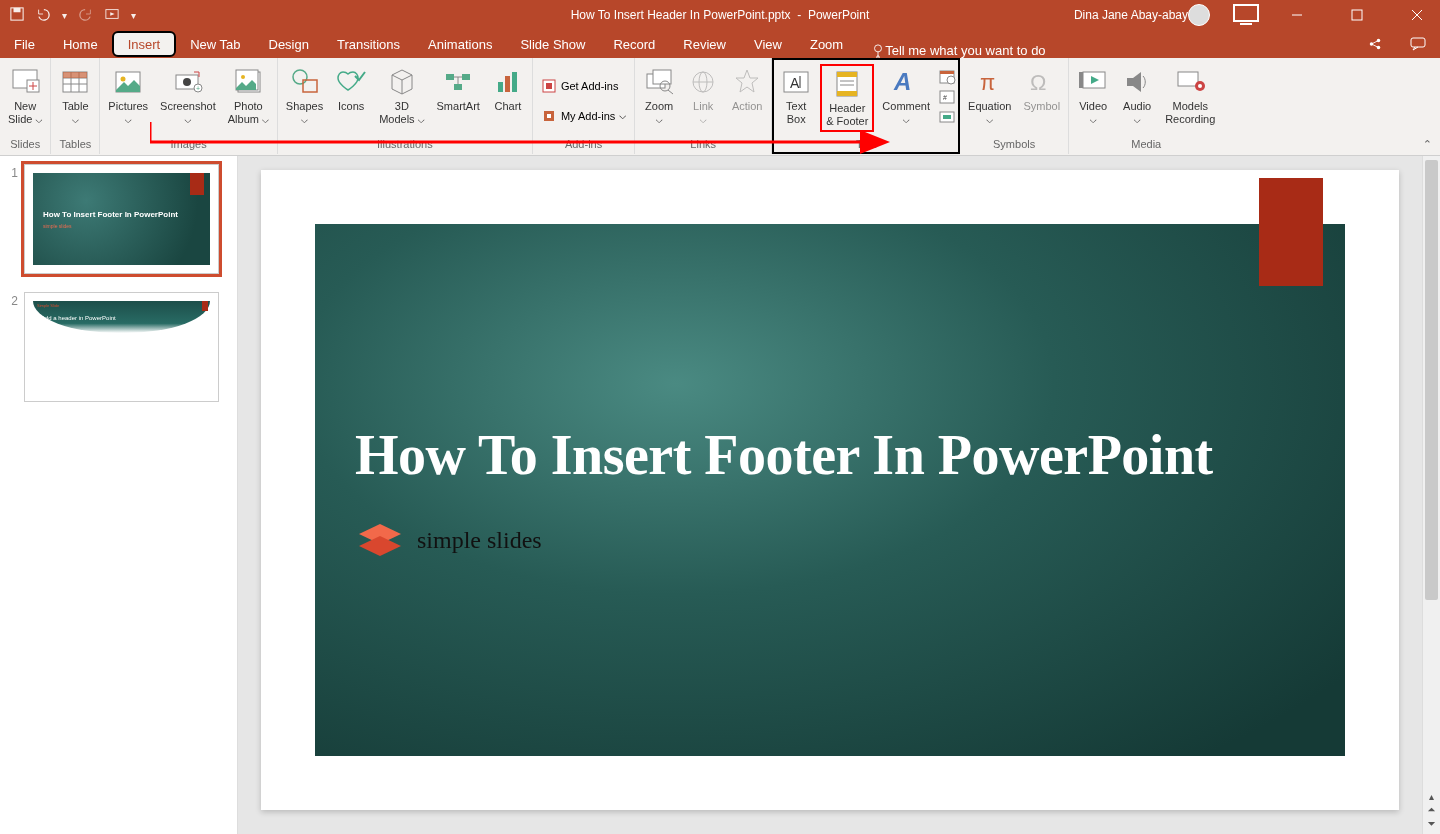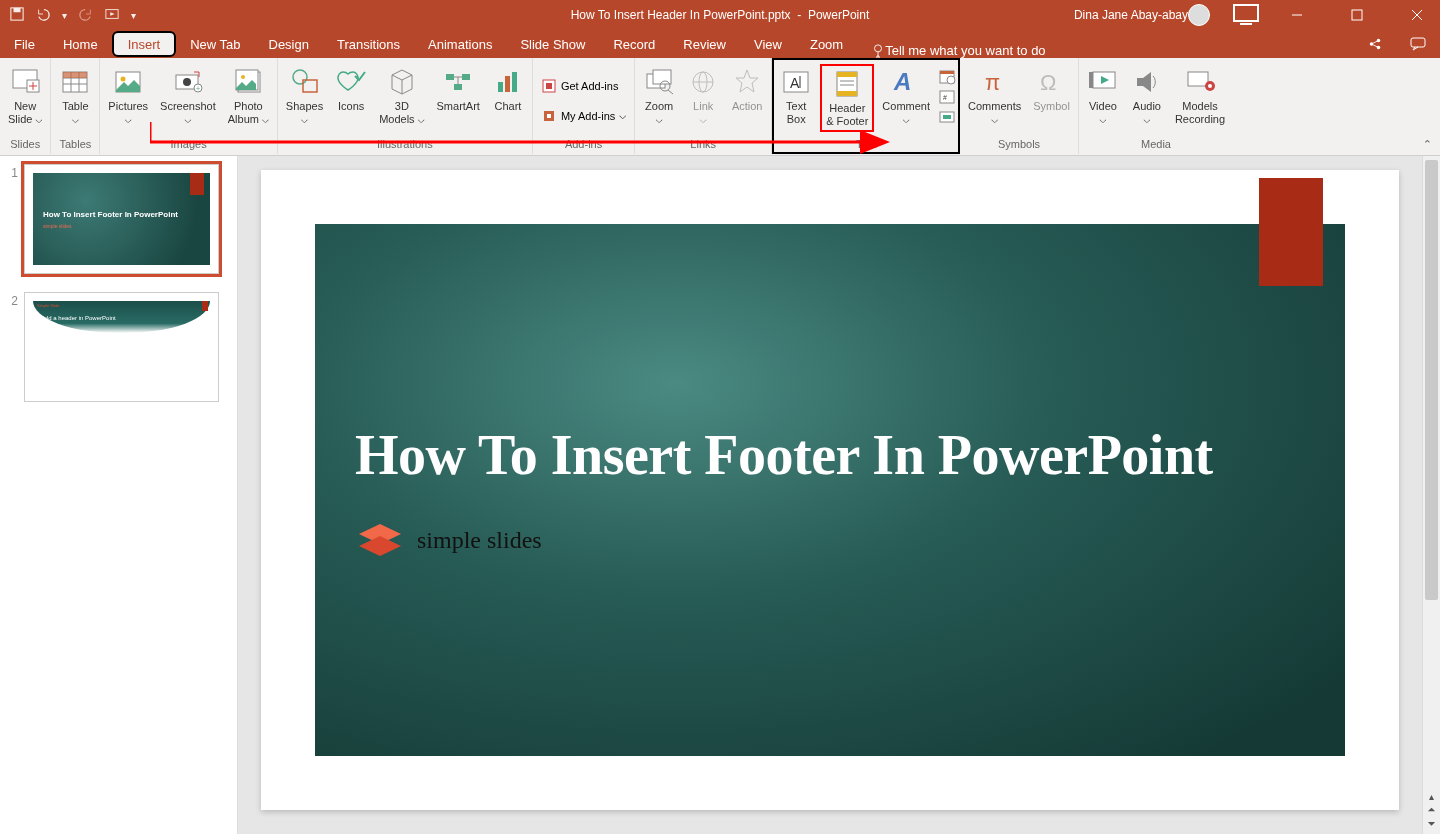--- a/index.html
+++ b/index.html
@@ -413,21 +413,21 @@
  </div>
 
  <div class="grp">
   <div class="grp-btns">
    <div class="big">
           <div class="big-icn">
             <svg viewBox="0 0 32 32">
               <text x="6" y="24" font-size="22" fill="#c8643c">π</text>
             </svg>
           </div>
-          <div class="big-lbl"><span>Comments</span><br><span style="font-size:9px;">⌵</span></div>
+          <div class="big-lbl"><span>Equation</span><br><span style="font-size:9px;">⌵</span></div>
         </div>
    <div class="big disabled">
           <div class="big-icn">
             <svg viewBox="0 0 32 32">
               <text x="4" y="24" font-size="22" fill="#888">Ω</text>
             </svg>
           </div>
           <div class="big-lbl">Symbol</div>
         </div>
   </div>

